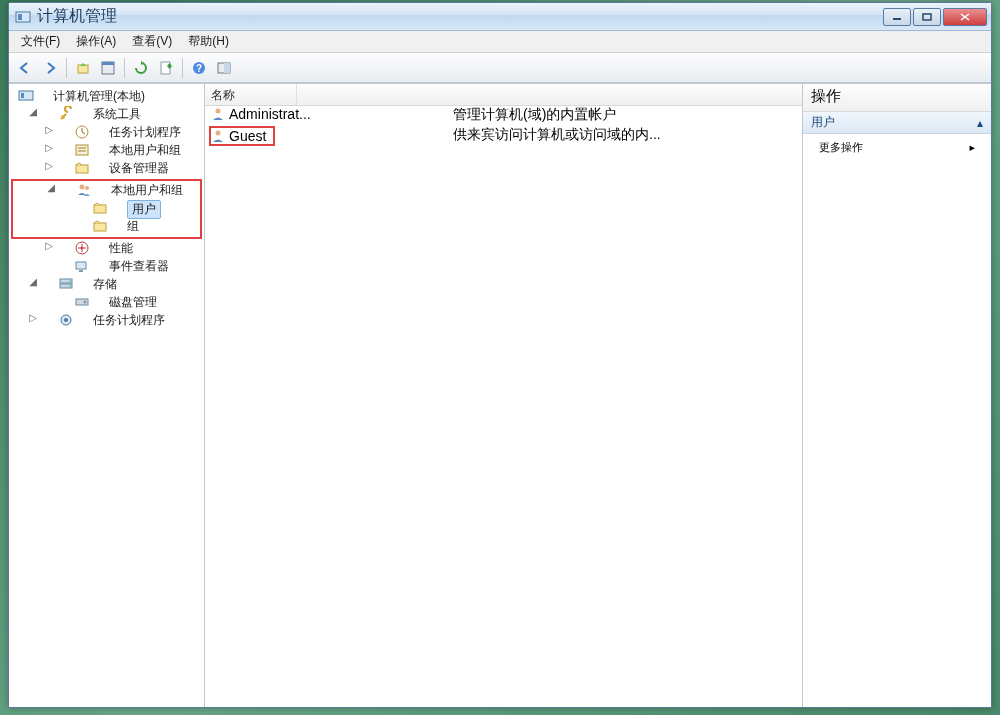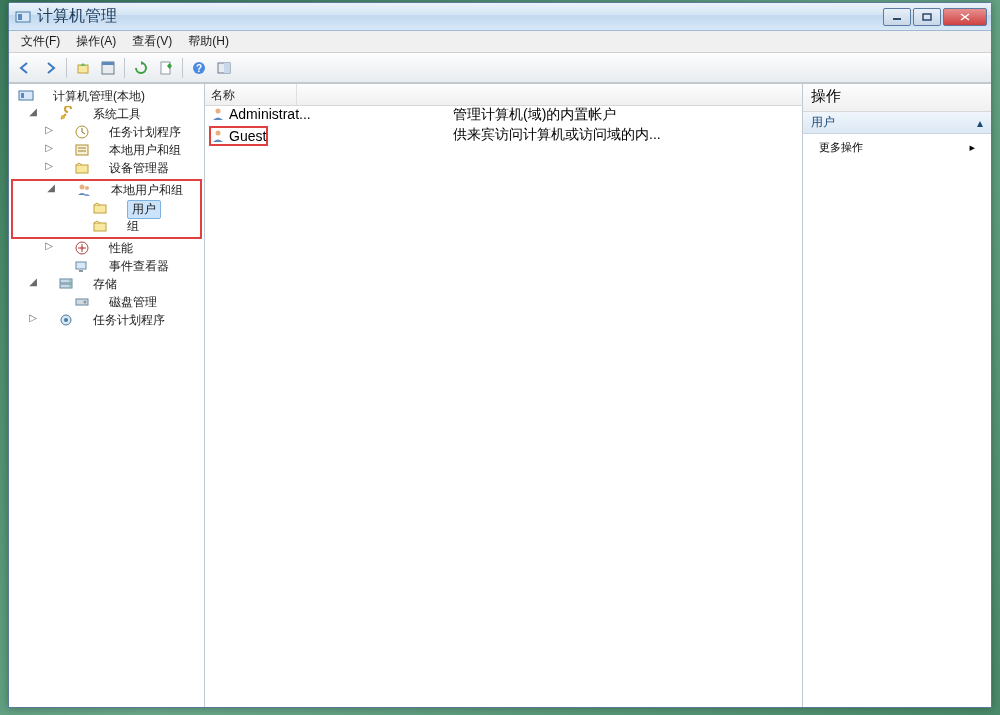--- a/index.html
+++ b/index.html
@@ -44,21 +44,21 @@
 
 .highlight-box { border: 2px solid #e04040; padding: 1px 0; margin: 1px 0; }
 
 
 .list-header { height: 22px; display: flex; border-bottom: 1px solid #d8d8d8; background: linear-gradient(to bottom,#fdfdfd,#f0f0f0); }
 .list-header .col { font-size: 12px; padding: 3px 6px; border-right: 1px solid #e0e0e0; color: #2a2a2a; }
 .list-body { flex: 1; overflow: auto; }
 .list-row { display: flex; height: 20px; align-items: flex-start; font-size: 14px; cursor: pointer; }
 .list-row .cell { padding: 0 6px; display: flex; align-items: center; gap: 4px; }
 .list-row .cell .user-icon { width: 14px; height: 14px; }
-.row-highlight { border: 2px solid #e04040; display: inline-flex; align-items: center; padding: 0 0 0 0; margin-left: 2px; }
+.row-highlight { border: 2px solid #e04040; display: inline-flex; align-items: center; padding: 0 7px 0 0; margin-left: 2px; }
 
 
 .right-header { height: 28px; background: linear-gradient(to bottom,#fdfdfd,#f0f0f0); border-bottom: 1px solid #d8d8d8; font-size: 15px; padding: 3px 8px; }
 .right-section-title { background: linear-gradient(to bottom,#f0f6fc,#dce8f4); border-bottom: 1px solid #c8d6e4; height: 22px; display: flex; align-items: center; justify-content: space-between; padding: 0 8px; font-size: 12px; color: #1a4a7a; }
 .right-item { padding: 6px 16px; font-size: 11px; cursor: pointer; display: flex; align-items: center; justify-content: space-between; }
 </style>
 </head>
 <body>
 
 <div class="window">

